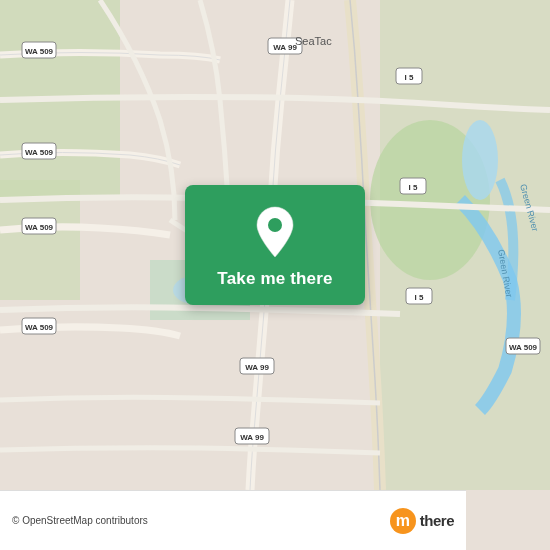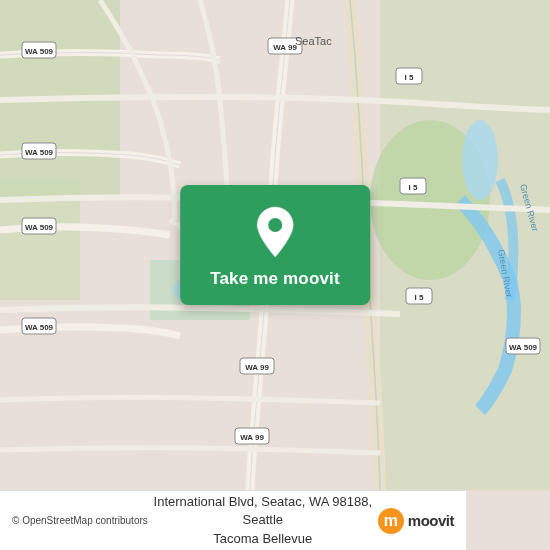--- a/index.html
+++ b/index.html
@@ -214,31 +214,28 @@
   </svg>
 
   
   <div id="take-me-there-overlay">
     <div id="green-card">
 
       <svg id="pin-icon" viewBox="0 0 44 54" xmlns="http://www.w3.org/2000/svg">
         <path d="M22 2 C12 2 4 10 4 20 C4 32 22 52 22 52 C22 52 40 32 40 20 C40 10 32 2 22 2 Z" fill="white" stroke="#e0e0e0" stroke-width="0.5"></path>
         <circle cx="22" cy="20" r="7" fill="#2e9e5e"></circle>
       </svg>
-      <button id="take-me-there-btn">Take me moovit</button>
+      <button id="take-me-there-btn">Take me there</button>
     </div>
   </div>
 </div>
 
 <div id="bottom-bar">
   <div id="osm-attribution">
     <span style="font-size:10px;color:#444;">© OpenStreetMap contributors</span>
   </div>
 
-  <div id="address-text">
-    <span style="font-size:13px;color:#333;line-height:1.4;">International Blvd, Seatac, WA 98188, Seattle<br>Tacoma Bellevue</span>
-  </div>
 
   <div id="moovit-logo">
     <div id="moovit-m">m</div>
-    <span id="moovit-text">moovit</span>
+    <span id="moovit-text">there</span>
   </div>
 </div>
 
 </body></html>

